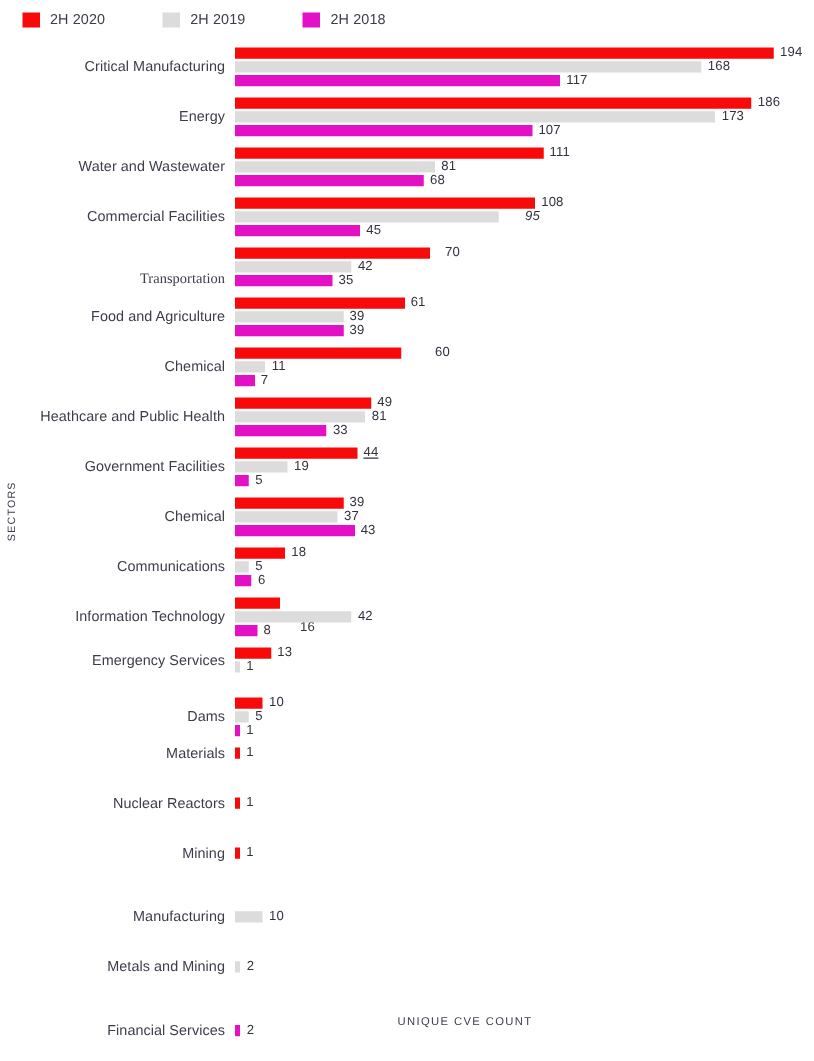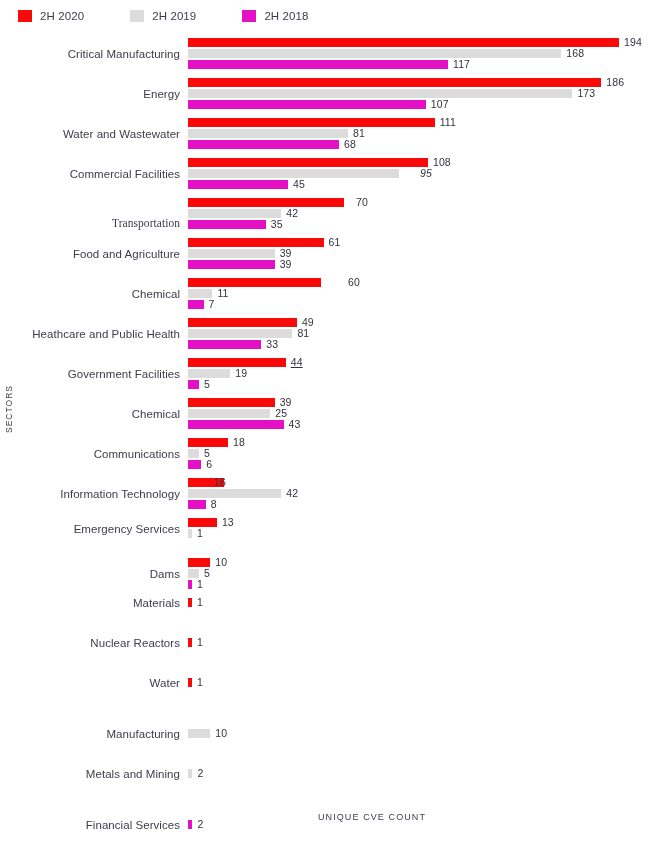--- a/index.html
+++ b/index.html
@@ -268,21 +268,21 @@
     </div>
     <div class="row" style="top: 368px;">
       <div class="cat-label" style="top: 10px;">Chemical</div>
       <div class="bars">
         <div class="barline">
           <span class="bar" title="2H 2020 — Chemical: 39" style="width: 86.658px; background: rgb(249, 10, 10);"></span>
           <span class="bar-value" style="left: 91.658px;">39</span>
         </div>
         <div class="barline">
           <span class="bar" title="2H 2019 — Chemical: 37" style="width: 82.214px; background: rgb(220, 220, 220);"></span>
-          <span class="bar-value" style="left: 87.214px;">25</span>
+          <span class="bar-value" style="left: 87.214px;">37</span>
         </div>
         <div class="barline">
           <span class="bar" title="2H 2018 — Chemical: 43" style="width: 95.546px; background: rgb(228, 16, 198);"></span>
           <span class="bar-value" style="left: 100.546px;">43</span>
         </div>
       </div>
     </div>
     <div class="row" style="top: 408px;">
       <div class="cat-label" style="top: 10px;">Communications</div>
       <div class="bars">
@@ -298,21 +298,21 @@
           <span class="bar" title="2H 2018 — Communications: 6" style="width: 13.332px; background: rgb(228, 16, 198);"></span>
           <span class="bar-value" style="left: 18.332px;">6</span>
         </div>
       </div>
     </div>
     <div class="row" style="top: 448px;">
       <div class="cat-label" style="top: 10px;">Information Technology</div>
       <div class="bars">
         <div class="barline">
           <span class="bar" title="2H 2020 — Information Technology: 16" style="width: 35.552px; background: rgb(249, 10, 10);"></span>
-          <span class="bar-value" style="left: 26px;">16</span>
+          <span class="bar-value" style="left: 52px; margin-top: 20px;">16</span>
         </div>
         <div class="barline">
           <span class="bar" title="2H 2019 — Information Technology: 42" style="width: 93.324px; background: rgb(220, 220, 220);"></span>
           <span class="bar-value" style="left: 98.324px;">42</span>
         </div>
         <div class="barline">
           <span class="bar" title="2H 2018 — Information Technology: 8" style="width: 17.776px; background: rgb(228, 16, 198);"></span>
           <span class="bar-value" style="left: 22.776px;">8</span>
         </div>
       </div>
@@ -364,21 +364,21 @@
       <div class="bars">
         <div class="barline">
           <span class="bar" title="2H 2020 — Nuclear Reactors: 1" style="width: 4px; background: rgb(249, 10, 10);"></span>
           <span class="bar-value" style="left: 9px;">1</span>
         </div>
         <div class="barline"></div>
         <div class="barline"></div>
       </div>
     </div>
     <div class="row" style="top: 648px;">
-      <div class="cat-label" style="top: -1px;">Water</div>
+      <div class="cat-label" style="top: -1px;">Mining</div>
       <div class="bars">
         <div class="barline">
           <span class="bar" title="2H 2020 — Waste: 1" style="width: 4px; background: rgb(249, 10, 10);"></span>
           <span class="bar-value" style="left: 9px;">1</span>
         </div>
         <div class="barline"></div>
         <div class="barline"></div>
       </div>
     </div>
     <div class="row" style="top: 688px;">

